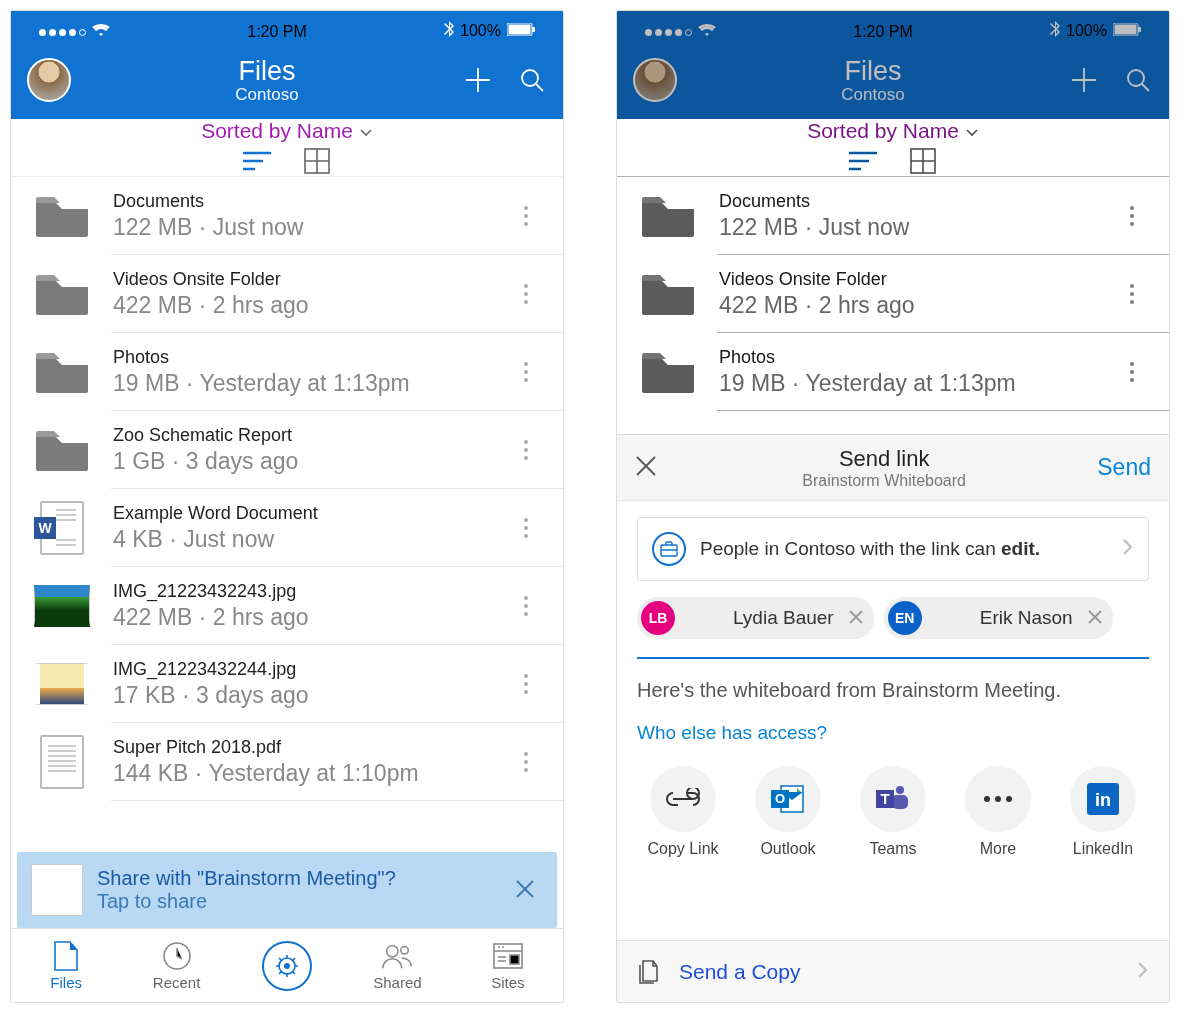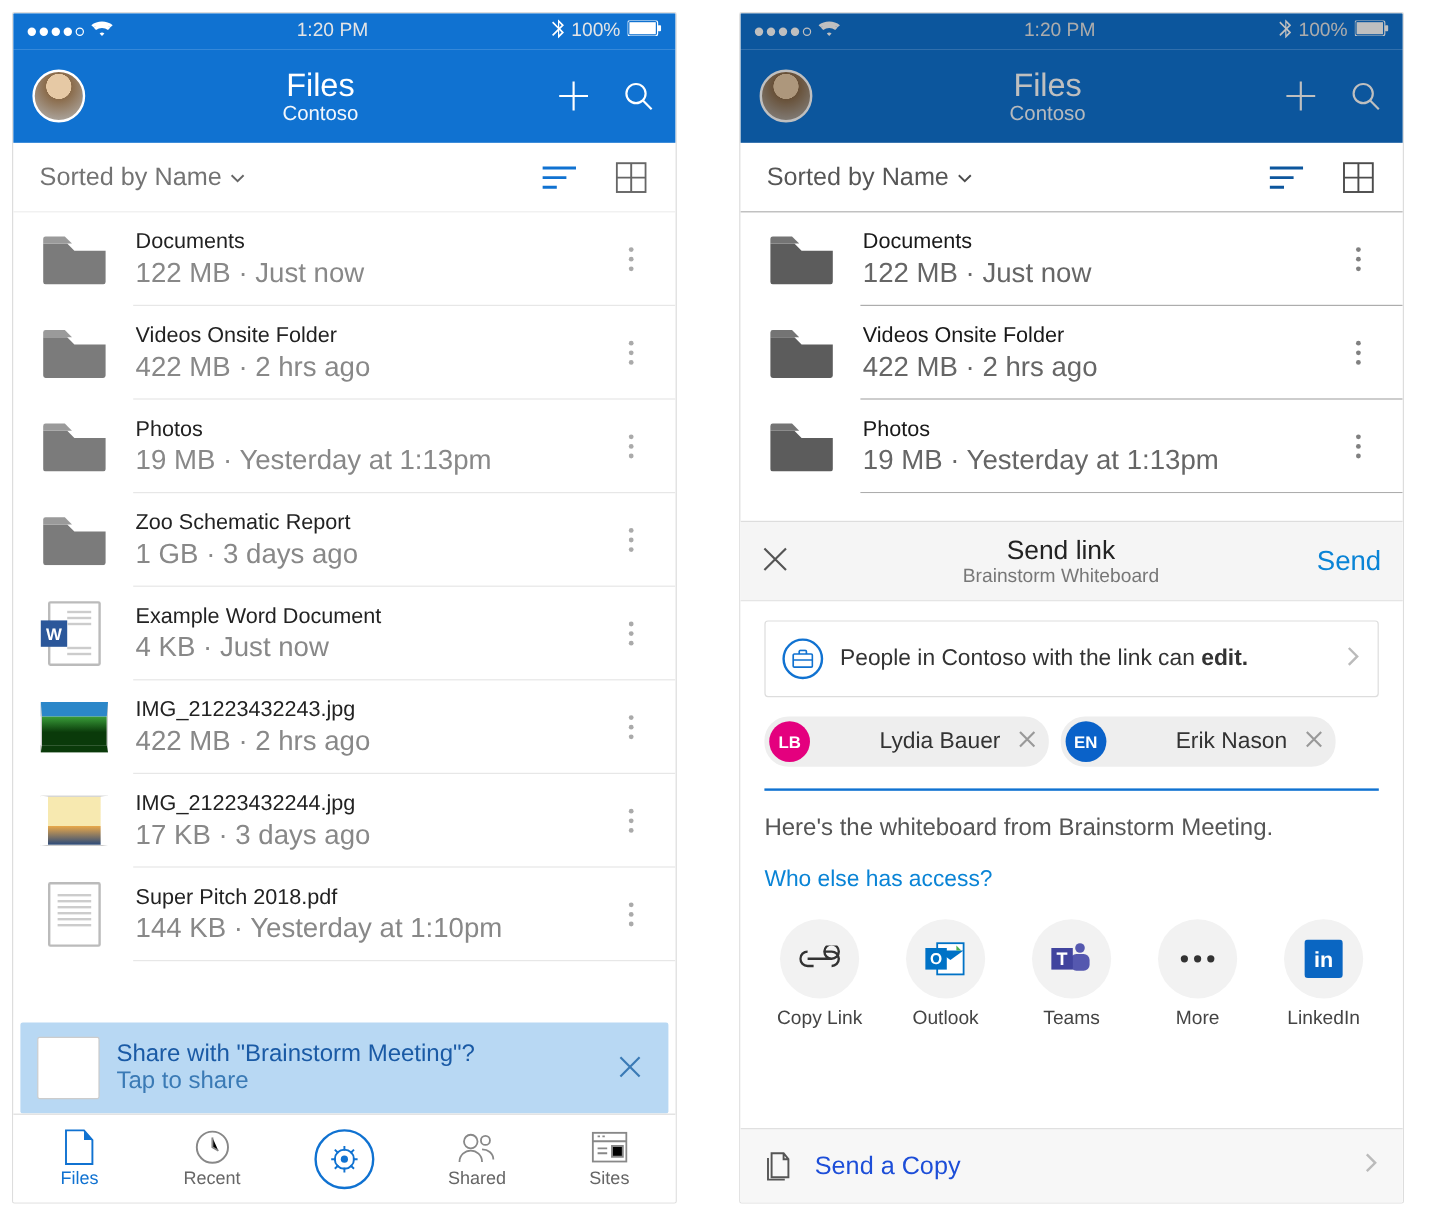--- a/index.html
+++ b/index.html
@@ -1,37 +1,37 @@
 <!DOCTYPE html>
 <html><head>
 <meta charset="utf-8">
 <style>
   * { box-sizing: border-box; margin: 0; padding: 0; font-family: -apple-system, "Segoe UI", Helvetica, Arial, sans-serif; }
   body { background: #fff; display: flex; gap: 52px; padding: 10px; }
   .phone { width: 554px; height: 993px; border: 1px solid #ddd; border-radius: 2px; overflow: hidden; position: relative; background: #fff; display: flex; flex-direction: column; }
   .phone.dimmed .under-overlay { filter: brightness(0.75); }
 
   
-  .status-bar { height: 30px; background: #1072d1; color: #e5e5e5; display: flex; align-items: center; justify-content: space-between; padding: 0 12px; font-size: 16px; font-weight: 500; }
+  .status-bar { height: 30px; background: #1072d1; color: #000000; display: flex; align-items: flex-end; justify-content: space-between; padding: 0 28px; font-size: 16px; font-weight: 500; }
   .status-left, .status-right { display: flex; align-items: center; gap: 6px; }
   .dots { display: flex; gap: 3px; }
   .dot { width: 7px; height: 7px; border-radius: 50%; background: #fff; }
   .dot.empty { background: transparent; border: 1px solid #fff; }
 
   
   .header { height: 78px; background: #1072d1; color: #fff; display: flex; align-items: center; padding: 0 16px; gap: 12px; }
   .avatar { width: 44px; height: 44px; border-radius: 50%; border: 2px solid #fff; background: radial-gradient(circle at 50% 30%, #e6c9a5 30%, #8a6b4a 31%, #b5b5b5 100%); }
   .header-titles { flex: 1; text-align: center; }
   .header-title { font-size: 27px; font-weight: 500; }
   .header-sub { font-size: 17px; opacity: 0.95; margin-top: -2px; }
   .header-actions { display: flex; gap: 24px; align-items: center; }
   .icon-btn { width: 30px; height: 30px; display: flex; align-items: center; justify-content: center; cursor: pointer; }
 
   
-  .sort-bar { height: 58px; display: flex; align-items: center; padding: 0 22px; justify-content: space-between; color: #737373; border-bottom: 1px solid #eee; }
+  .sort-bar { height: 58px; display: flex; align-items: center; padding: 0 22px; justify-content: space-between; color: #a21caf; border-bottom: 1px solid #eee; flex-direction: column; }
   .sort-label { font-size: 21px; display: flex; align-items: center; gap: 6px; cursor: pointer; }
   .sort-actions { display: flex; gap: 30px; align-items: center; }
 
   
   .file-list { flex: 1; overflow: hidden; }
   .file-row { display: flex; align-items: center; padding: 14px 22px 14px 22px; gap: 22px; position: relative; }
   .file-row::after { content:""; position:absolute; left: 100px; right:0; bottom:0; height:1px; background:#e7e7e7; }
   .fileicon { width: 58px; height: 48px; display: flex; align-items: center; justify-content: center; flex-shrink:0; }
   .folder-svg { width: 56px; height: 42px; }
   .thumb { width: 56px; height: 42px; border:1px solid #ccc; }

